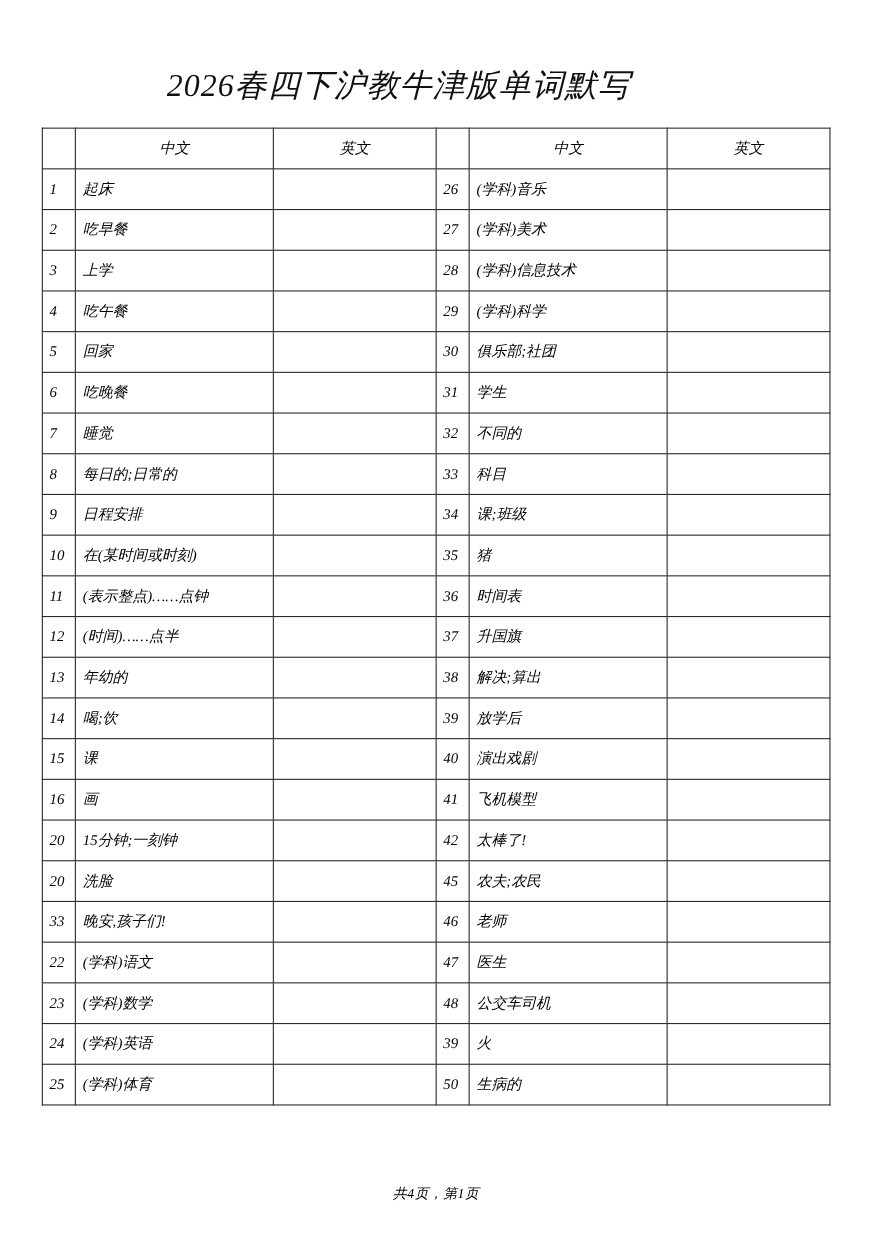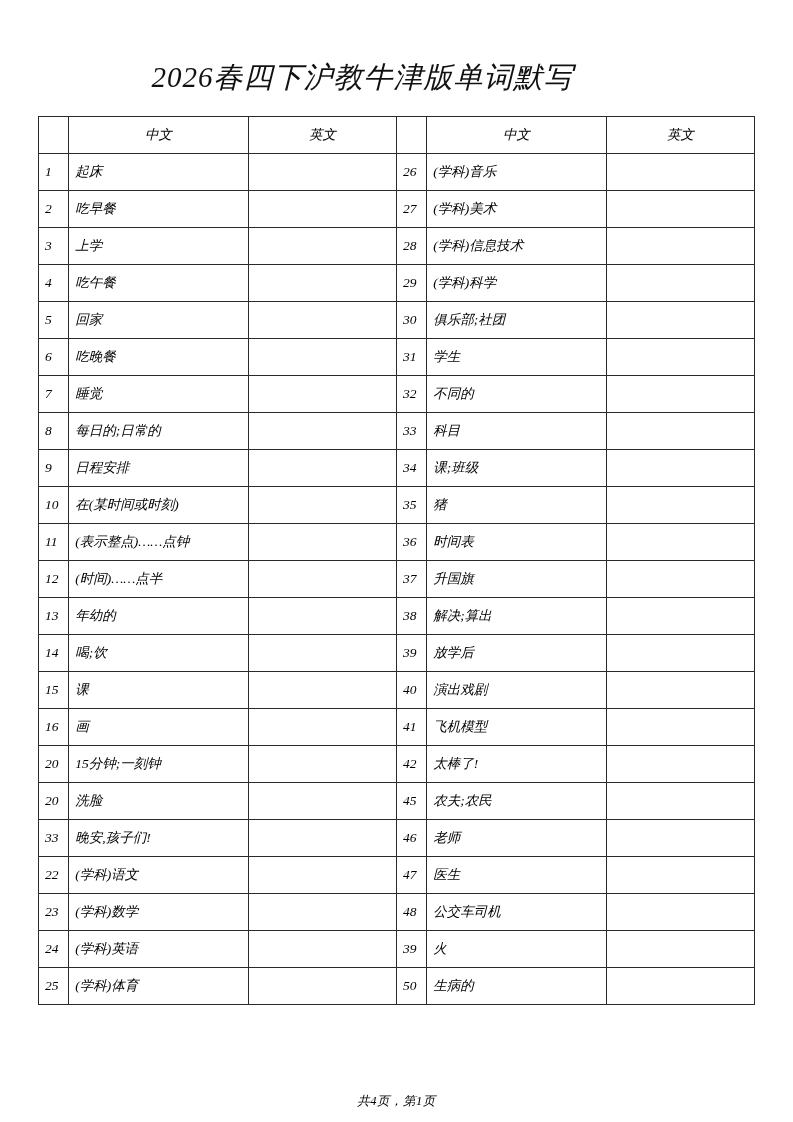--- a/index.html
+++ b/index.html
@@ -51,21 +51,21 @@
     font-size: 13px;
     height: 26px;
     font-weight: normal;
   }
   .col-num { width: 27px; text-align: left; padding-left: 7px; font-size: 13px; }
   .col-cn  { width: 160px; text-align: left; padding-left: 9px; }
   .col-en  { width: 132px; }
   .head-num { border-right: 1px solid #2b2b2b; }
   .footer {
     position: absolute;
-    bottom: 12px;
+    bottom: 28px;
     left: 0;
     width: 793px;
     text-align: center;
     font-size: 12.5px;
     font-family: "Liberation Serif", serif;
     letter-spacing: 0.5px;
   }
 </style>
 </head>
 <body>

